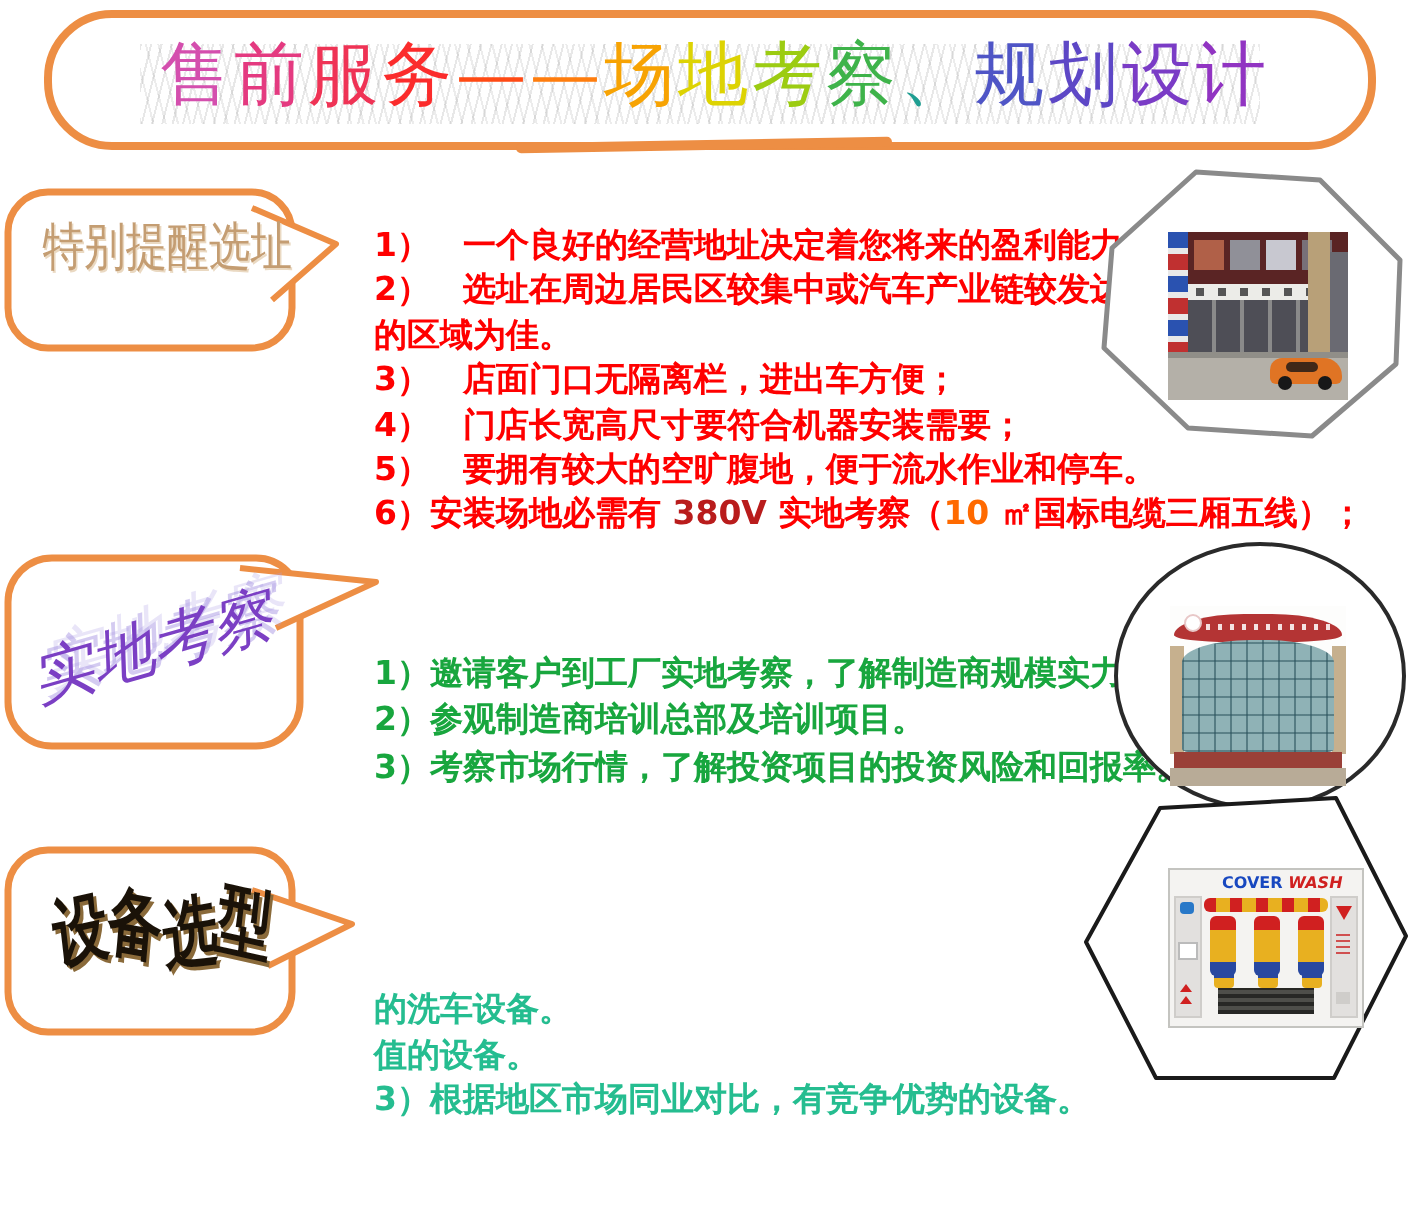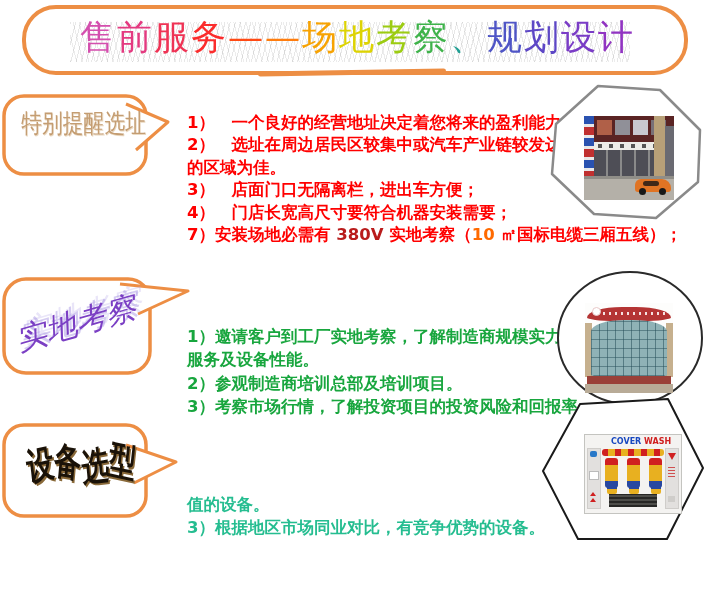--- a/index.html
+++ b/index.html
@@ -81,21 +81,21 @@
       repeating-linear-gradient(0deg, rgba(40,80,90,.5) 0 1px, transparent 1px 9px);
     border-radius:45% 45% 4% 4% / 20% 20% 3% 3%;}
   .p2-base{position:absolute;left:2px;top:73px;width:84px;height:8px;background:#9a4038;}
   .p2-ground{position:absolute;left:0;top:81px;width:88px;height:9px;background:#b8ab97;}
 
   
   #photo-3{left:584px;top:434px;width:96px;height:78px;background:#f4f3f1;border:1px solid #c4c4c0;}
   .p3-header{position:absolute;left:14px;top:1px;width:66px;height:11px;text-align:center;
     font-size:8px;font-weight:bold;line-height:11px;white-space:nowrap;}
   .p3-cover{color:#1848c0;padding-left:12px;}
-  .p3-wash{color:#d02020;text-align:center;}
+  .p3-wash{color:#d02020;font-style:italic;text-align:center;}
   .p3-col{position:absolute;top:13px;bottom:4px;width:12px;background:#e2e0de;border:1px solid #cfcdca;}
   .p3-colL{left:2px;} .p3-colR{right:2px;}
   .p3-logo{position:absolute;left:2px;top:2px;width:7px;height:6px;background:#2878c8;border-radius:2px;}
   .p3-slot{position:absolute;left:1px;top:22px;width:8px;height:7px;background:#fff;border:1px solid #bbb;}
   .p3-chev{position:absolute;left:2px;width:0;height:0;border-left:3px solid transparent;
     border-right:3px solid transparent;border-bottom:4px solid #d02020;}
   .p3-tri{position:absolute;left:2px;top:4px;width:0;height:0;border-left:4px solid transparent;
     border-right:4px solid transparent;border-top:7px solid #d02020;}
   .p3-lines{position:absolute;left:2px;top:16px;width:7px;height:12px;
     background:repeating-linear-gradient(0deg,#d05050 0 1px,transparent 1px 3px);}
@@ -136,29 +136,30 @@
     <path d="M124 24 L174 41 L132 62" fill="#fff" stroke="#ED8E44" stroke-width="3" stroke-linejoin="round"></path>
   </svg>
   <div id="label-3" class="bubble-label char-split" style="color: rgb(26, 18, 8);"><span>设</span><span>备</span><span>选</span><span>型</span></div>
 
   <div id="text-1" class="textblock" style="color: rgb(255, 0, 0);">
       <div><span>1）　一个良好的经营地址决定着您将来的盈利能力。</span></div>
       <div><span>2）　选址在周边居民区较集中或汽车产业链较发达</span></div>
       <div><span>的区域为佳。</span></div>
       <div><span>3）　店面门口无隔离栏，进出车方便；</span></div>
       <div><span>4）　门店长宽高尺寸要符合机器安装需要；</span></div>
-      <div><span>7）安装场地必需有 </span><span style="color: #b91c1c;">380V</span><span> 实地考察（</span><span style="color: rgb(255, 106, 0);">10</span><span> ㎡国标电缆三厢五线）；</span></div>
+      <div><span>5）　要拥有较大的空旷腹地，便于流水作业和停车。</span></div>
+      <div><span>6）安装场地必需有 </span><span style="color: #b91c1c;">380V</span><span> 实地考察（</span><span style="color: rgb(255, 106, 0);">10</span><span> ㎡国标电缆三厢五线）；</span></div>
     </div>
   <div id="text-2" class="textblock" style="color: rgb(24, 166, 62);">
       <div><span>1）邀请客户到工厂实地考察，了解制造商规模实力、</span></div>
-      <div><span>服务及设备性能。</span></div>
       <div><span>2）参观制造商培训总部及培训项目。</span></div>
       <div><span>3）考察市场行情，了解投资项目的投资风险和回报率。</span></div>
     </div>
   <div id="text-3" class="textblock" style="color: rgb(37, 189, 144);">
+      <div><span>的洗车设备。</span></div>
       <div><span>值的设备。</span></div>
       <div><span>3）根据地区市场同业对比，有竞争优势的设备。</span></div>
     </div>
 
   <svg class="shape-svg" style="left:548px;top:84px" width="156" height="138" viewBox="0 0 156 138">
     <polygon points="50,2 112,6 152,46 150,98 108,134 46,130 4,90 8,40" fill="#fff" stroke="#8a8a8a" stroke-width="2.5" stroke-linejoin="round"></polygon>
   </svg>
   <div id="photo-1" class="photo">
     <div class="p1-top">
       <div class="p1-poster" style="left:13px;background:#b06048"></div>

